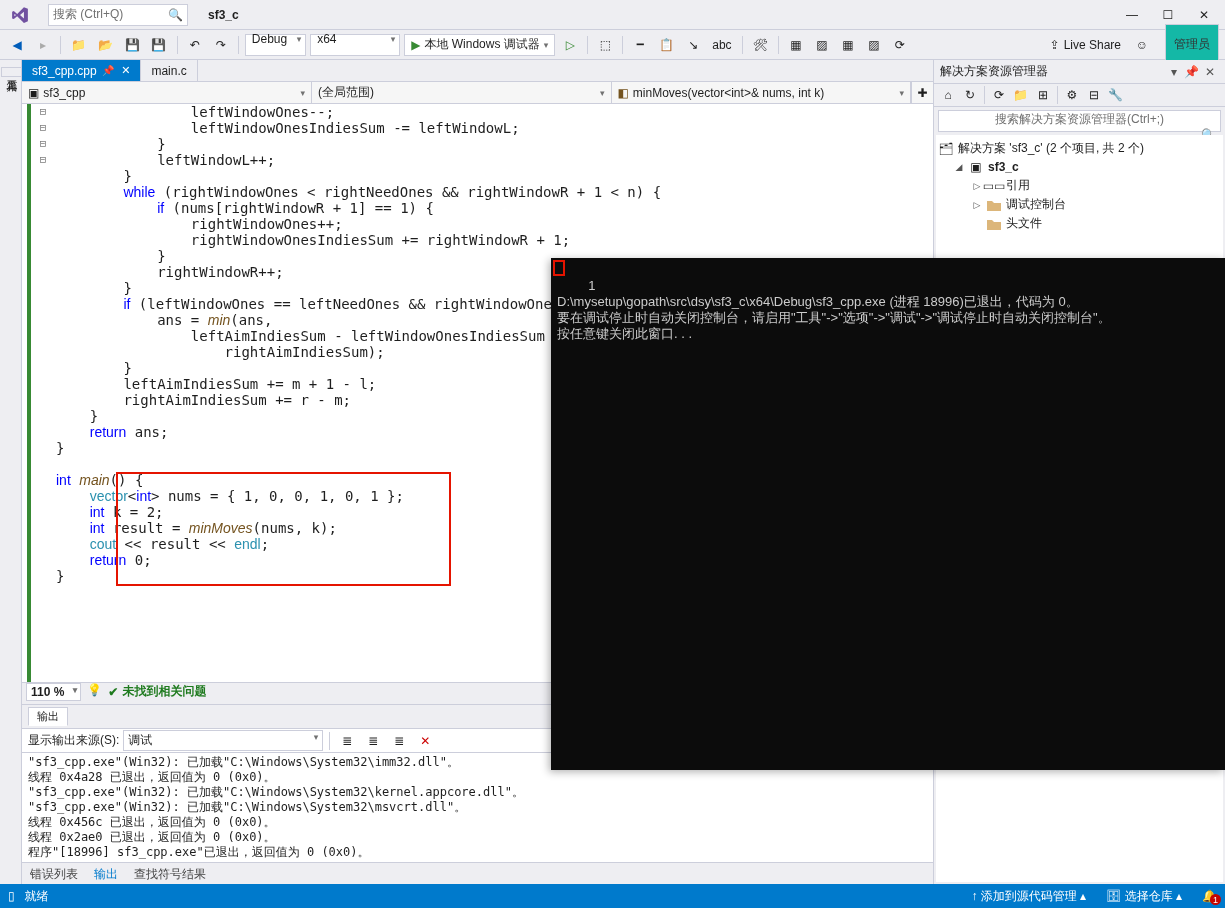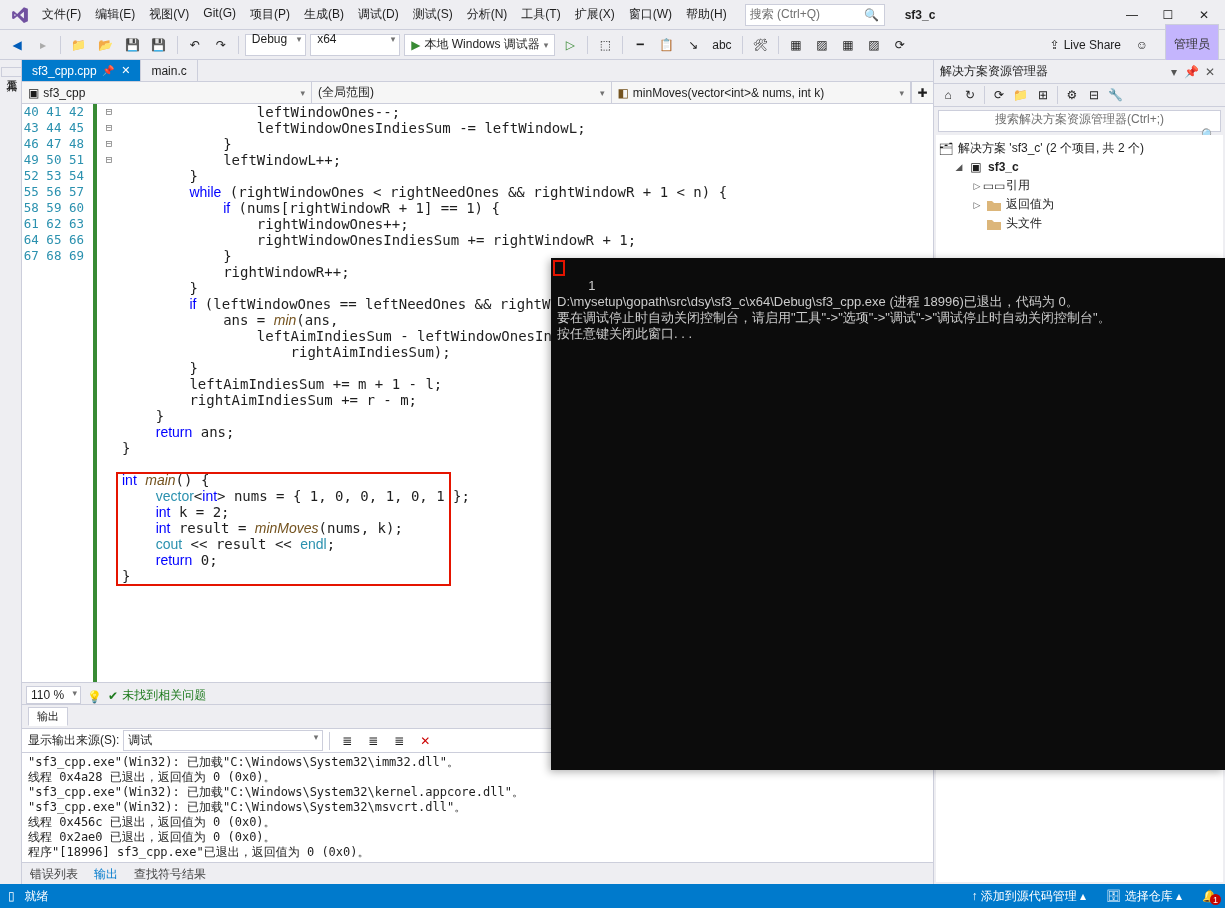--- a/index.html
+++ b/index.html
@@ -18,21 +18,21 @@
 
 
 .toolbar { height: 30px; background: #eeeef2; display: flex; align-items: center; padding: 0 6px; gap: 4px; border-bottom: 1px solid #cccedb; }
 .tbtn { height: 22px; min-width: 22px; display: flex; align-items: center; justify-content: center; padding: 0 3px; border: 1px solid transparent; }
 .tsep { width: 1px; height: 18px; background: #cccedb; margin: 0 2px; }
 .combo { border: 1px solid #cccedb; background: #fff; height: 22px; padding: 0 18px 12px 6px; display: flex; align-items: center; min-width: 60px; position: relative; }
 .combo::after { content: "▾"; position: absolute; right: 4px; color: #717171; font-size: 9px; }
 .play-btn { border: 1px solid #cccedb; background: #fff; height: 22px; padding: 0 6px; display: flex; align-items: center; gap: 4px; }
 .play-icon { color: #388a34; }
 .live-share { margin-left: auto; display: flex; align-items: center; gap: 4px; padding: 0 6px; }
-.admin-badge { background: #c4b5fd; border: 1px solid #cccedb; padding: 11px 8px; margin-left: 8px; color: #333; }
+.admin-badge { background: #14b8a6; border: 1px solid #cccedb; padding: 11px 8px; margin-left: 8px; color: #333; }
 
 
 .main-area { display: flex; height: calc(100% - 30px - 30px - 24px); position: relative; }
 .left-rail { width: 22px; background: #eeeef2; border-right: 1px solid #cccedb; padding-top: 6px; }
 .left-rail-label { writing-mode: vertical-rl; font-size: 11px; padding: 4px 2px; background: #eeeef2; border:1px solid #cccedb; margin:1px;}
 
 .center { flex: 1; display: flex; flex-direction: column; background: #fff; min-width: 0; }
 .tabs { height: 22px; background: #eeeef2; display: flex; align-items: stretch; border-bottom: 1px solid #cccedb; }
 .tab { padding: 2px 10px 2px 10px; display: flex; align-items: center; gap: 6px; border-right: 1px solid #cccedb; background:#eeeef2; color:#1e1e1e; }
 .tab.active { background: #007acc; color: #fff; }
@@ -49,21 +49,21 @@
 .line-nums { font-family: Consolas, monospace; font-size: 12.5px; color: #2b91af; line-height: 16px; }
 .trackbar { width:14px; background:#fff; }
 .trackbar-inner { width:4px; margin-left:5px; background: linear-gradient(#388a34,#388a34); height: 100%; }
 .fold-col { width:14px; background:#fff; font-family: Consolas, monospace; font-size:11px; color:#808080; line-height:16px; text-align:center; }
 .code { flex:1; font-family: "NSimSun", Consolas, monospace; font-size: 14px; line-height: 16px; white-space: pre; padding-left: 6px; overflow: hidden; }
 .code .kw { color:#0000ff; }
 .code .ty { color:#2b91af; }
 .code .fn { color:#74531f;font-style:italic; }
 .code-highlight-box { position:absolute; border:2px solid #e51400; pointer-events:none; }
 
-.zoom-row { height:22px; border-top:1px solid #cccedb; display:flex; align-items:flex-end; gap:6px; padding:0 4px; background:#eeeef2; }
+.zoom-row { height:22px; border-top:1px solid #cccedb; display:flex; align-items:flex-start; gap:6px; padding:0 4px; background:#eeeef2;font-weight:bold; }
 .zoom-combo { border:1px solid #cccedb; background:#fff; padding:1px 16px 1px 4px; position:relative; }
 .zoom-combo::after { content:"▾"; position:absolute; right:3px; font-size:9px; color:#717171;}
 .status-pill { display:flex; align-items:center; gap:4px; color:#1e7a1e; }
 
 
 .output-panel { height: 180px; border-top:1px solid #cccedb; display:flex; flex-direction:column; background:#fff; }
 .output-title { background:#eeeef2; padding:2px 6px; border-bottom:1px solid #cccedb; display:flex; }
 .output-title-text { background:#fff; border:1px solid #cccedb; border-bottom-color:#fff; padding: 1px 8px; font-size:11px;}
 .output-toolbar { height:24px; display:flex; align-items:center; gap:4px; padding: 0 6px; border-bottom:1px solid #cccedb; background:#fff; }
 .out-combo { border:1px solid #cccedb; padding:1px 18px 1px 4px; min-width:200px; position:relative; background:#fff; }
@@ -105,35 +105,20 @@
 </style>
 </head>
 <body>
 
 <div class="titlebar">
   <div class="vs-logo">
     <svg width="18" height="18" viewBox="0 0 32 32">
         <path fill="#7151a0" d="M23 2l-12 12L5 9 2 10v12l3 1 6-5 12 12 7-3V5l-7-3zM6 18v-4l3 2-3 2zm17 4l-7-6 7-6v12z"></path>
       </svg>
   </div>
-  <div class="menu">
-    <div class="menu-item">文件(F)</div>
-    <div class="menu-item">编辑(E)</div>
-    <div class="menu-item">视图(V)</div>
-    <div class="menu-item">Git(G)</div>
-    <div class="menu-item">项目(P)</div>
-    <div class="menu-item">生成(B)</div>
-    <div class="menu-item">调试(D)</div>
-    <div class="menu-item">测试(S)</div>
-    <div class="menu-item">分析(N)</div>
-    <div class="menu-item">工具(T)</div>
-    <div class="menu-item">扩展(X)</div>
-    <div class="menu-item">窗口(W)</div>
-    <div class="menu-item">帮助(H)</div>
-  </div>
   <div class="search-box">
     <span>搜索 (Ctrl+Q)</span>
     <span class="mag">🔍</span>
   </div>
   <div class="title-project">sf3_c</div>
   <div class="win-controls">
     <div class="win-btn">—</div>
     <div class="win-btn">☐</div>
     <div class="win-btn">✕</div>
   </div>
@@ -215,53 +200,20 @@
         <span>(全局范围)</span>
       </div>
       <div class="nav-combo">
         <span style="color:#74531f">◧</span>
         <span>minMoves(vector&lt;int&gt;&amp; nums, int k)</span>
       </div>
       <div class="nav-btn">✚</div>
     </div>
 
     <div class="editor-wrap">
-      <div class="gutter">
-          <div class="line-nums" id="lnums">40
-41
-42
-43
-44
-45
-46
-47
-48
-49
-50
-51
-52
-53
-54
-55
-56
-57
-58
-59
-60
-61
-62
-63
-64
-65
-66
-67
-68
-69
-</div>
-        </div>
       <div class="trackbar">
           <div class="trackbar-inner"></div>
         </div>
       <div class="fold-col" id="folds"> 
  
  
  
  
 ⊟
 ⊟
@@ -398,21 +350,21 @@
         <span class="tree-icon">▭▭</span>
         <span>引用</span>
       </div>
       <div class="tree-row tree-indent2">
         <span class="tw">▷</span>
         <span class="tree-icon">
             <svg width="14" height="12">
               <path class="folder-ico" d="M0 2h5l2 2h7v8H0z"></path>
             </svg>
           </span>
-        <span>返回值为</span>
+        <span>调试控制台</span>
       </div>
       <div class="tree-row tree-indent2">
         <span class="tw"></span>
         <span class="tree-icon">
             <svg width="14" height="12">
               <path class="folder-ico" d="M0 2h5l2 2h7v8H0z"></path>
             </svg>
           </span>
         <span>头文件</span>
       </div>

